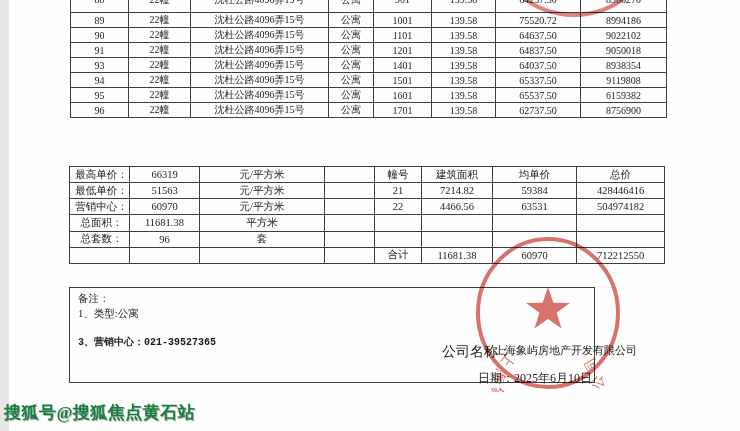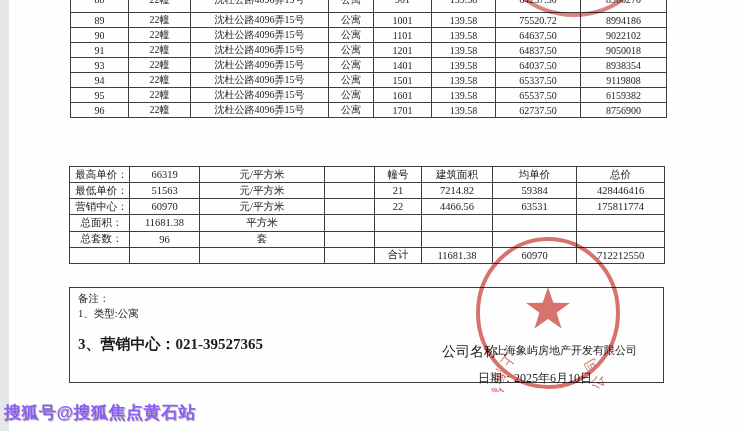--- a/index.html
+++ b/index.html
@@ -21,42 +21,42 @@
   .top-wrap tr { height:13.3px; }
   .top-wrap tr.partial { height:26px; }
 
   
   .mid-wrap { position:absolute; left:69px; top:166px; }
   .mid-wrap table { width:595px; font-size:10.5px; }
   .mid-wrap tr { height:16.15px; }
   .mid-wrap td.lbl { text-align:center; padding-left:4px;margin-left:27px; }
 
   
-  .notes-box { position:absolute; left:69px; top:287px; width:595px; height:96px;
+  .notes-box { position:absolute; left:69px; top:287px; width:526px; height:96px;
                border:1px solid #3e3e3e; font-size:10.5px; }
   .notes-box span { position:absolute; white-space:nowrap; }
   .n-title { left:8px; top:4px; }
   .n-item1 { left:8px; top:19px;text-align:center; }
   .n-item2 { left:8px; top:33px; }
-  .n-item3 { left:8px; top:47px; font-family:Liberation Serif, serif;
-             font-weight:bold; font-size:15px; }
+  .n-item3 { left:8px; top:47px; font-family:Liberation Mono, monospace;
+             font-weight:bold; font-size:10px; }
   .company-label { left:372px; top:55px; font-size:14px; }
   .company-name  { left:424px; top:55px; font-size:11px; }
   .sign-date     { left:408px; top:82px; font-size:12px; }
 
   
   .seal { position:absolute; left:473px; top:234px; width:150px; height:158px;
           opacity:.78; mix-blend-mode:multiply; }
   .seal-top-arc { position:absolute; left:498px; top:-115px; width:152px; height:132px;
                   border:4px solid rgba(207,74,68,.68); border-radius:50%;
                   mix-blend-mode:multiply; }
 
   .watermark { position:absolute; left:4px; top:401px;
-               font-family:Liberation Sans, sans-serif;
-               font-weight:bold; font-size:17px; letter-spacing:.5px; color:#8b5cf6;
+               font-family:Liberation Serif, serif;
+               font-weight:bold; font-size:17px; letter-spacing:.5px; color:#15803d;
                text-shadow:1px 1px 0 rgba(45,45,48,.35); }
 </style>
 </head>
 <body>
 
 <div class="left-strip"></div>
 
 <div class="top-wrap">
   <table class="doc">
     <colgroup>
@@ -188,21 +188,21 @@
       <td>428446416</td>
     </tr>
     <tr>
       <td class="lbl">营销中心：</td>
       <td>60970</td>
       <td>元/平方米</td>
       <td></td>
       <td>22</td>
       <td>4466.56</td>
       <td>63531</td>
-      <td>175811774</td>
+      <td>504974182</td>
     </tr>
     <tr>
       <td class="lbl">总面积：</td>
       <td>11681.38</td>
       <td>平方米</td>
       <td></td>
       <td></td>
       <td></td>
       <td></td>
       <td></td>

